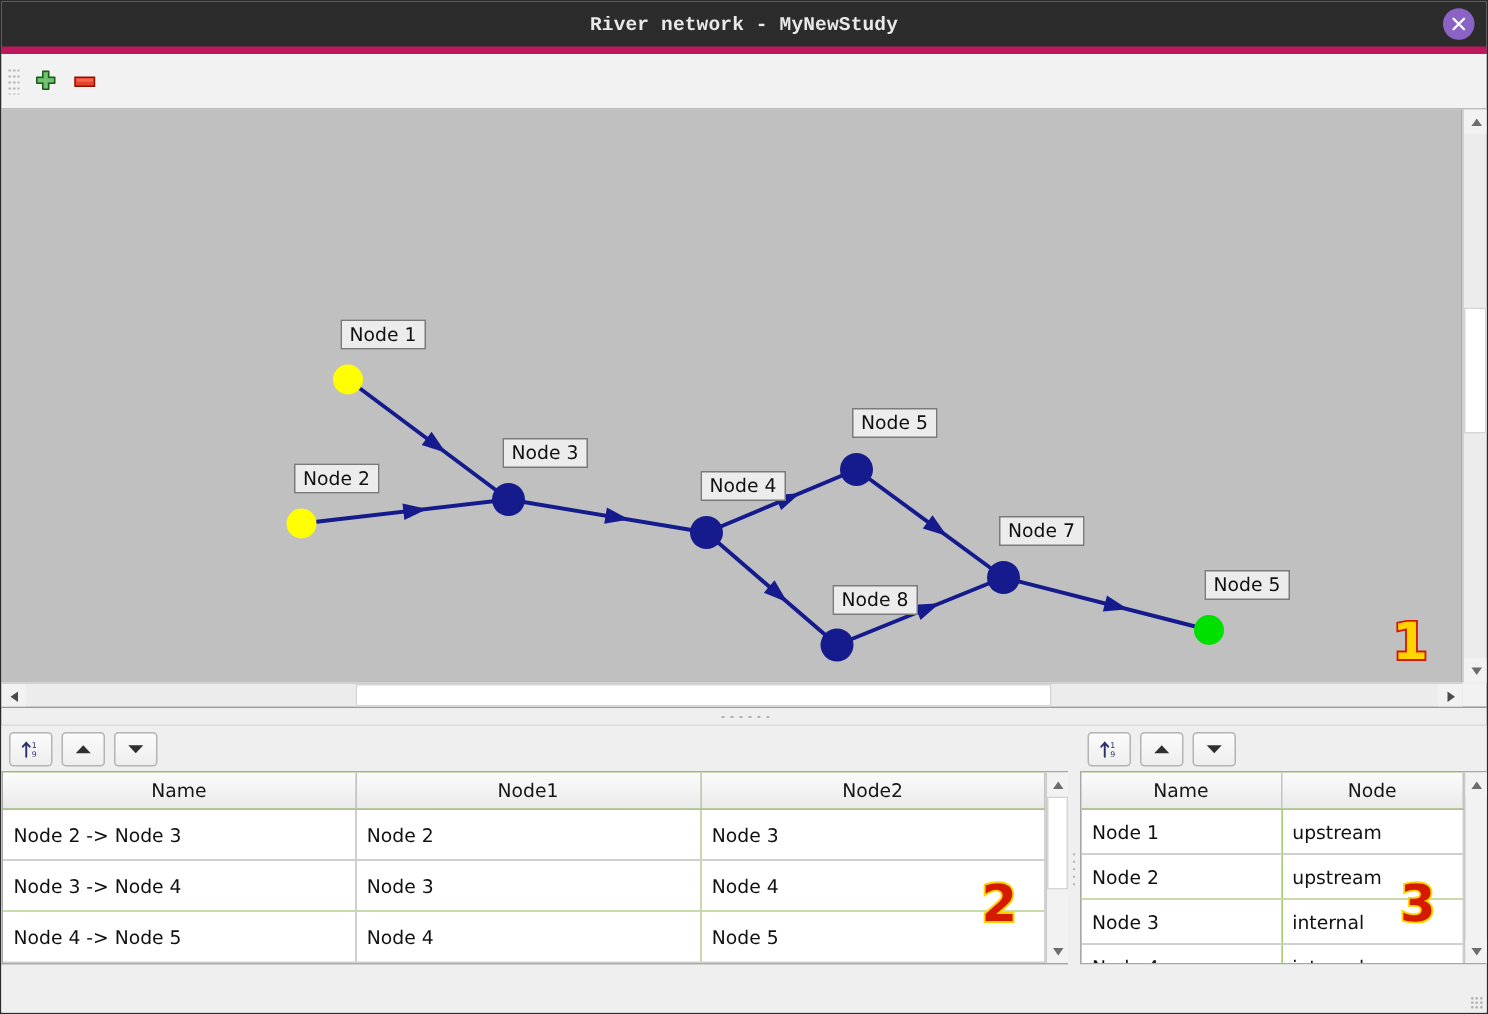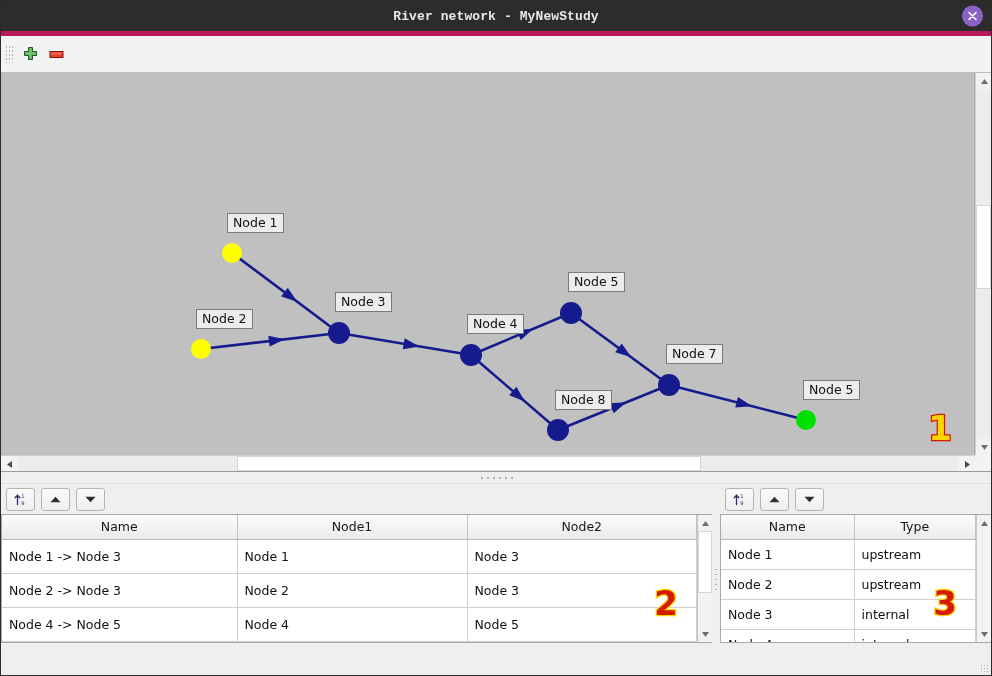--- a/index.html
+++ b/index.html
@@ -477,28 +477,28 @@
             </colgroup>
           <thead>
               <tr id="links-head">
                 <th>Name</th>
                 <th>Node1</th>
                 <th>Node2</th>
               </tr>
             </thead>
           <tbody id="links-body">
               <tr>
-                <td>Node 1 -&gt; Node 3</td>
-                <td>Node 1</td>
-                <td>Node 3</td>
-              </tr>
-              <tr>
                 <td>Node 2 -&gt; Node 3</td>
                 <td>Node 2</td>
                 <td>Node 3</td>
+              </tr>
+              <tr>
+                <td>Node 3 -&gt; Node 4</td>
+                <td>Node 3</td>
+                <td>Node 4</td>
               </tr>
               <tr>
                 <td>Node 4 -&gt; Node 5</td>
                 <td>Node 4</td>
                 <td>Node 5</td>
               </tr>
             </tbody>
         </table>
         <div class="tbl-vscroll">
           <div class="sb-arrow" style="top:0; left:0; width:15px;">
@@ -545,21 +545,21 @@
 
       <div class="table-wrap">
         <table class="tbl" id="nodes-table">
           <colgroup>
               <col style="width:133px">
               <col>
             </colgroup>
           <thead>
               <tr id="nodes-head">
                 <th>Name</th>
-                <th>Type</th>
+                <th>Node</th>
               </tr>
             </thead>
           <tbody id="nodes-body">
               <tr>
                 <td>Node 1</td>
                 <td>upstream</td>
               </tr>
               <tr>
                 <td>Node 2</td>
                 <td>upstream</td>

